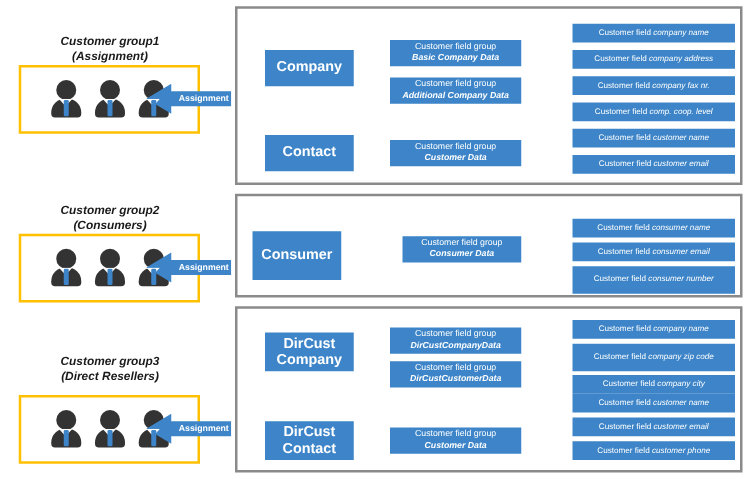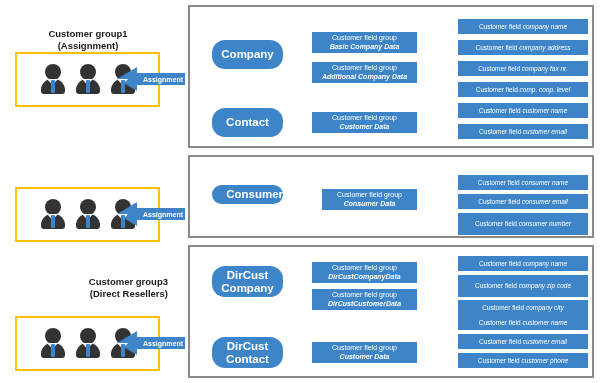--- a/index.html
+++ b/index.html
@@ -3,21 +3,21 @@
 <meta charset="utf-8">
 <style>
   html,body{margin:0;padding:0;background:#ffffff;}
   body{width:600px;height:383px;position:relative;overflow:hidden;
        font-family:"Liberation Sans","DejaVu Sans",sans-serif;}
 
   .stage{position:absolute;left:0;top:0;width:600px;height:383px;}
 
   
   .grp-title{position:absolute;text-align:center;font-size:9.5px;font-weight:bold;
-             color:#1a1a1a;line-height:11.5px;width:160px;left:8px;}
+             color:#1a1a1a;line-height:11.5px;width:160px;left:8px;font-style:italic;}
   .grp-box{position:absolute;left:15px;width:145px;height:55px;
            border:2.5px solid #FFC000;background:#ffffff;box-sizing:border-box;}
   .people{position:absolute;left:0;top:0;width:100%;height:100%;
           display:flex;align-items:center;justify-content:center;gap:7px;}
   .person{width:28px;height:33px;position:relative;}
   .p-head{position:absolute;left:50%;top:1px;transform:translateX(-50%);
           width:16px;height:16px;border-radius:50%;background:#333333;}
   .p-body{position:absolute;left:50%;top:16px;transform:translateX(-50%);
           width:24px;height:15px;background:#333333;
           border-radius:11px 11px 3px 3px;}
@@ -35,21 +35,21 @@
               font-size:7px;font-weight:bold;color:#ffffff;}
 
   
   .panel{position:absolute;left:188px;width:406px;
          border:2px solid #8a8a8a;background:#ffffff;box-sizing:border-box;}
 
   
   .node{position:absolute;background:#3d85c8;color:#ffffff;box-sizing:border-box;
         display:flex;flex-direction:column;align-items:center;justify-content:center;
         text-align:center;}
-  .entity{font-size:11.5px;font-weight:bold;line-height:12.5px;border-radius:13px;}
+  .entity{font-size:11.5px;font-weight:bold;line-height:12.5px;}
   .fgroup{font-size:7px;line-height:8.5px;}
   .fgroup .ital{font-style:italic;font-weight:bold;}
   .field{font-size:6.5px;line-height:8px;padding:0 3px;}
   .field .ital{font-style:italic;}
 
   svg.links{position:absolute;left:0;top:0;width:600px;height:383px;
             pointer-events:none;}
   svg.links line{stroke:#4a88be;stroke-width:1.1;}
 </style>
 </head>
@@ -123,20 +123,24 @@
       </div>
     </div>
   </div>
   <div class="assign" style="left:117px;top:66px;">
     <svg width="68" height="26" viewBox="0 0 68 26">
       <polygon points="0,13 20,1 20,7 68,7 68,19 20,19 20,25" fill="#3d85c8"></polygon>
     </svg>
     <div class="assign-lbl">Assignment</div>
   </div>
 
+  <div class="grp-title" style="top:163px;">
+    <div>Customer group2</div>
+    <div>(Consumers)</div>
+  </div>
   <div class="grp-box" style="top:187px;">
     <div class="people">
       <div class="person">
         <div class="p-head"></div>
           <div class="p-body"></div>
           <div class="p-collar"></div>
           <div class="p-tie"></div>
       </div>
       <div class="person">
         <div class="p-head"></div>
@@ -152,21 +156,21 @@
       </div>
     </div>
   </div>
   <div class="assign" style="left:117px;top:201px;">
     <svg width="68" height="26" viewBox="0 0 68 26">
       <polygon points="0,13 20,1 20,7 68,7 68,19 20,19 20,25" fill="#3d85c8"></polygon>
     </svg>
     <div class="assign-lbl">Assignment</div>
   </div>
 
-  <div class="grp-title" style="top:276px;text-align:right;">
+  <div class="grp-title" style="top:284px;">
     <div>Customer group3</div>
     <div>(Direct Resellers)</div>
   </div>
   <div class="grp-box" style="top:316px;">
     <div class="people">
       <div class="person">
         <div class="p-head"></div>
           <div class="p-body"></div>
           <div class="p-collar"></div>
           <div class="p-tie"></div>
@@ -229,21 +233,21 @@
   </div>
   <div class="node field" style="left:458px;top:103px;width:130px;height:15px;">
     <span><span>Customer field</span> <span class="ital">customer name</span></span>
   </div>
   <div class="node field" style="left:458px;top:124px;width:130px;height:15px;">
     <span><span>Customer field</span> <span class="ital">customer email</span></span>
   </div>
 
   <div class="panel" style="top:155px;height:83px;"></div>
 
-  <div class="node entity" style="left:212px;top:185px;width:71px;height:19px;align-items:flex-end;">
+  <div class="node entity" style="left:202px;top:185px;width:71px;height:39px;">
     <span>Consumer</span>
   </div>
   <div class="node fgroup" style="left:322px;top:189px;width:95px;height:21px;">
     <span>Customer field group</span>
     <span class="ital">Consumer Data</span>
   </div>
   <div class="node field" style="left:458px;top:175px;width:130px;height:15px;">
     <span><span>Customer field</span> <span class="ital">consumer name</span></span>
   </div>
   <div class="node field" style="left:458px;top:194px;width:130px;height:15px;">

